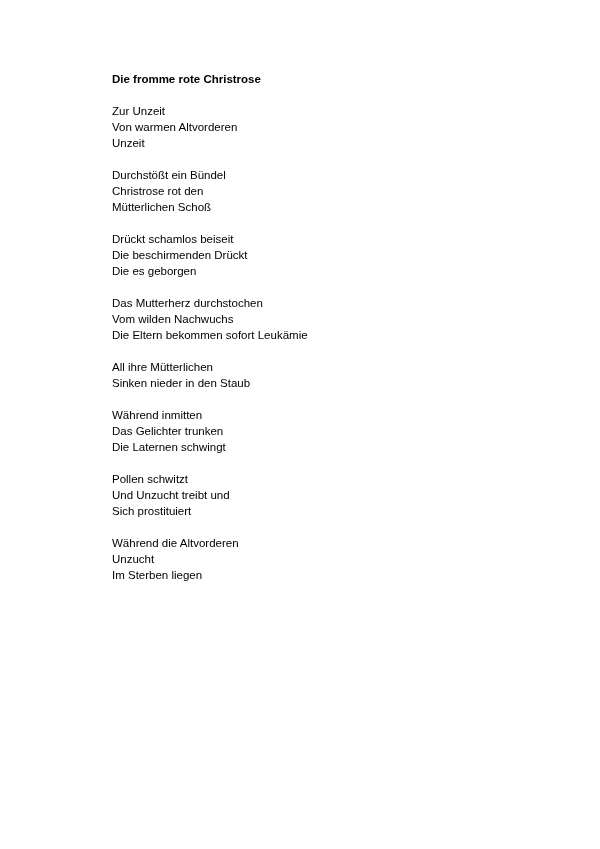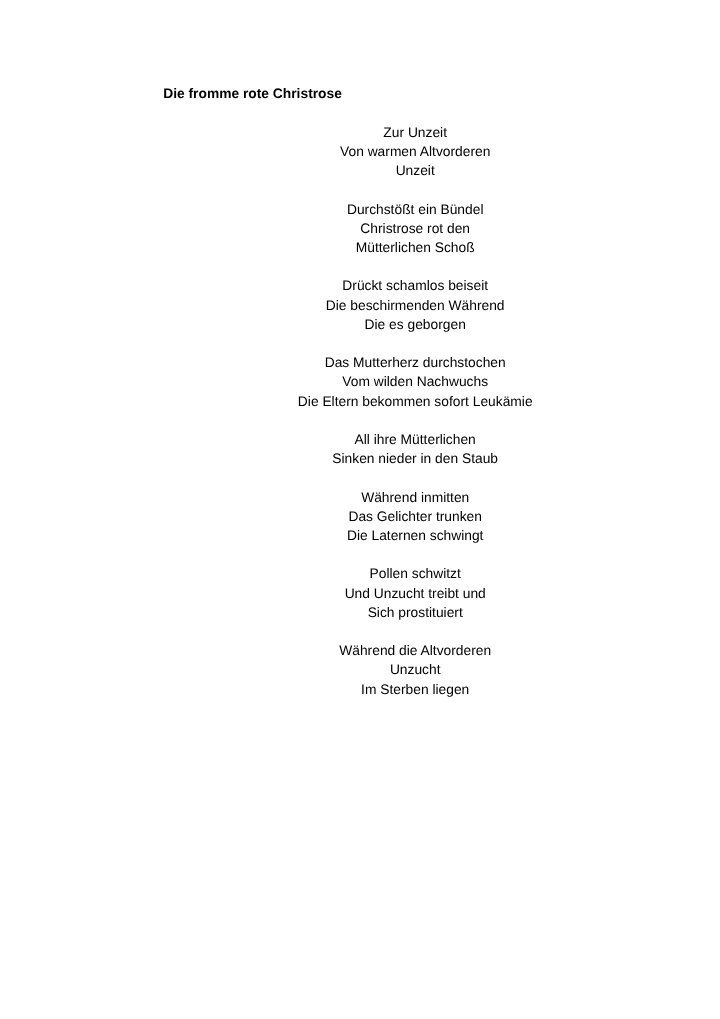--- a/index.html
+++ b/index.html
@@ -18,41 +18,40 @@
     .page {
       position: absolute;
       left: 0;
       top: 0;
       width: 600px;
       height: 849px;
       background: #ffffff;
     }
     .content {
       position: absolute;
-      left: 136px;
+      left: 112px;
       top: 71px;
       width: 420px;
     }
     .title {
       font-size: 11.5px;
       font-weight: bold;
       line-height: 16px;
       height: 16px;
       margin: 0 0 16px 0;
       white-space: nowrap;
     }
     .stanza {
       margin: 0 0 16px 0;
     }
     .line {
       font-size: 11.5px;
       line-height: 16px;
       height: 16px;
       white-space: nowrap;
-      text-align: center;
     }
   </style>
 </head>
 <body>
 
 <div class="page">
   <div class="content">
     <div class="title">Die fromme rote Christrose</div>
 
     <div class="stanza">
@@ -62,21 +61,21 @@
     </div>
 
     <div class="stanza">
       <div class="line">Durchstößt ein Bündel</div>
       <div class="line">Christrose rot den</div>
       <div class="line">Mütterlichen Schoß</div>
     </div>
 
     <div class="stanza">
       <div class="line">Drückt schamlos beiseit</div>
-      <div class="line">Die beschirmenden Während</div>
+      <div class="line">Die beschirmenden Drückt</div>
       <div class="line">Die es geborgen</div>
     </div>
 
     <div class="stanza">
       <div class="line">Das Mutterherz durchstochen</div>
       <div class="line">Vom wilden Nachwuchs</div>
       <div class="line">Die Eltern bekommen sofort Leukämie</div>
     </div>
 
     <div class="stanza">

